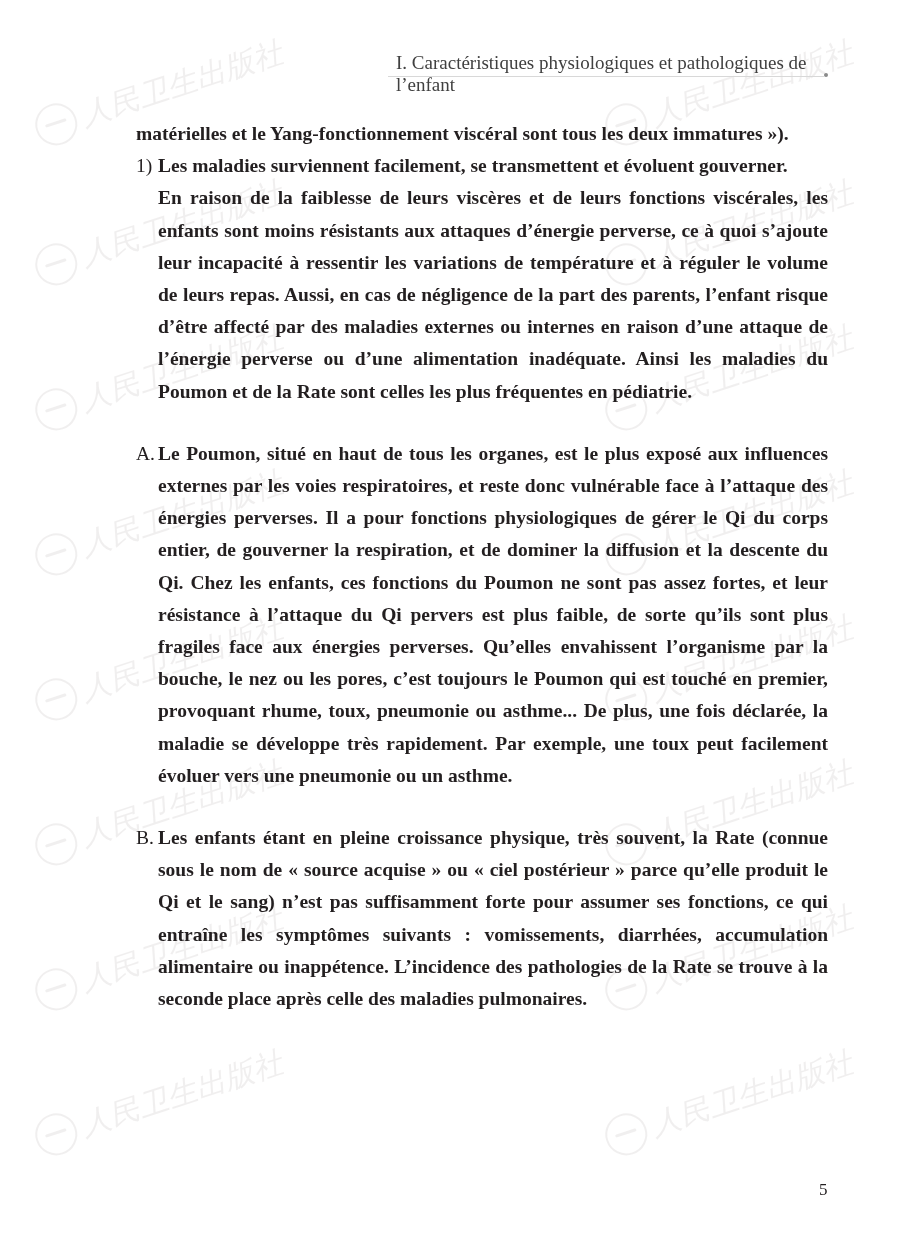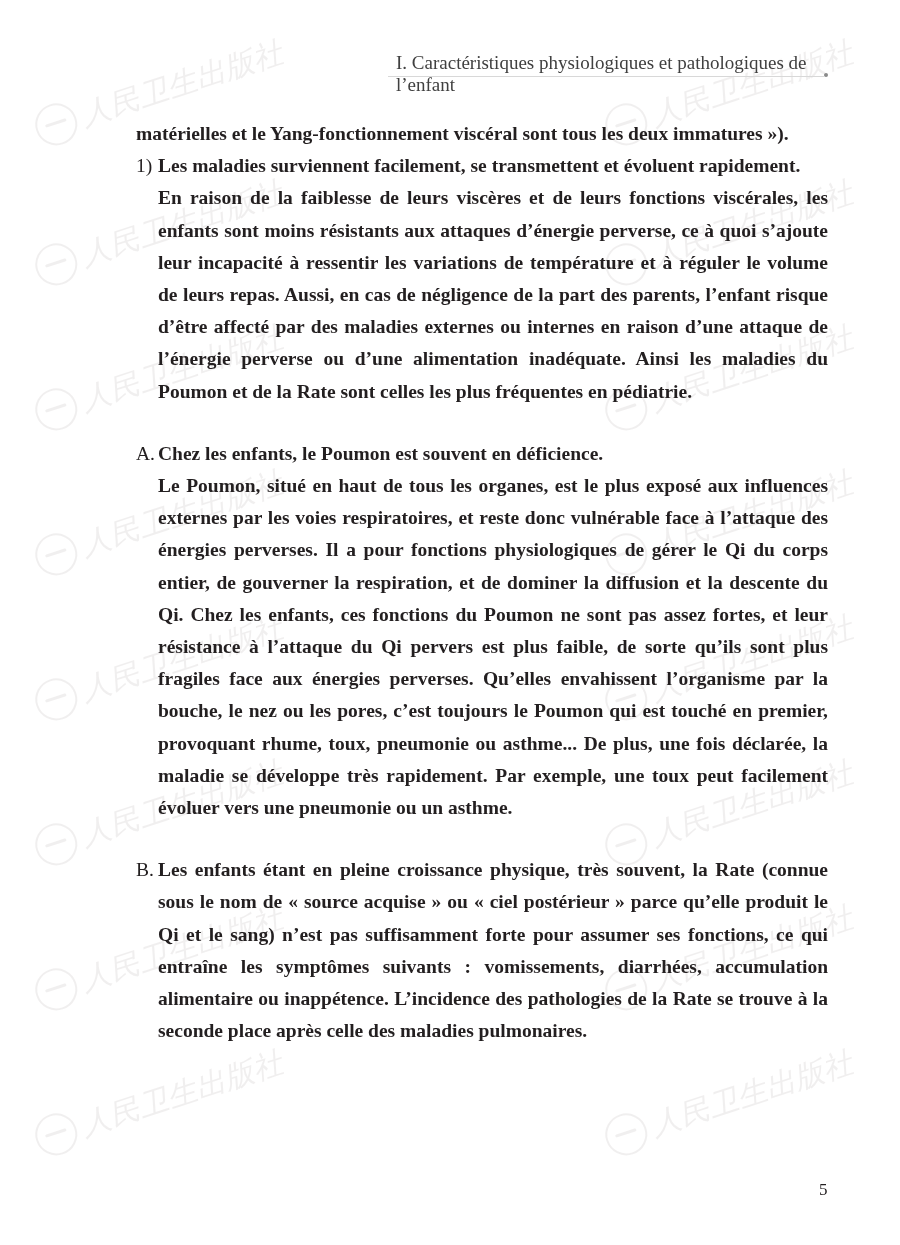--- a/index.html
+++ b/index.html
@@ -120,31 +120,30 @@
 <div class="header-rule"></div>
 <div class="header-dot"></div>
 
 <div class="content">
   <p>matérielles et le Yang-fonctionnement viscéral sont tous les deux immatures »).</p>
 
 
   <div class="list-item">
     <span class="list-marker">1)</span>
     <div class="list-text">
-      <p>Les maladies surviennent facilement, se transmettent et évoluent rapidement.</p>
+      <p>Les maladies surviennent facilement, se transmettent et évoluent gouverner.</p>
       <p>En raison de la faiblesse de leurs viscères et de leurs fonctions viscérales, les enfants sont moins résistants aux attaques d’énergie perverse, ce à quoi s’ajoute leur incapacité à ressentir les variations de température et à réguler le volume de leurs repas. Aussi, en cas de négligence de la part des parents, l’enfant risque d’être affecté par des maladies externes ou internes en raison d’une attaque de l’énergie perverse ou d’une alimentation inadéquate. Ainsi les maladies du Poumon et de la Rate sont celles les plus fréquentes en pédiatrie.</p>
     </div>
   </div>
 
   <div class="gap"></div>
 
   <div class="list-item">
     <span class="list-marker">A.</span>
     <div class="list-text">
-      <p>Chez les enfants, le Poumon est souvent en déficience.</p>
       <p>Le Poumon, situé en haut de tous les organes, est le plus exposé aux influences externes par les voies respiratoires, et reste donc vulnérable face à l’attaque des énergies perverses. Il a pour fonctions physiologiques de gérer le Qi du corps entier, de gouverner la respiration, et de dominer la diffusion et la descente du Qi. Chez les enfants, ces fonctions du Poumon ne sont pas assez fortes, et leur résistance à l’attaque du Qi pervers est plus faible, de sorte qu’ils sont plus fragiles face aux énergies perverses. Qu’elles envahissent l’organisme par la bouche, le nez ou les pores, c’est toujours le Poumon qui est touché en premier, provoquant rhume, toux, pneumonie ou asthme... De plus, une fois déclarée, la maladie se développe très rapidement. Par exemple, une toux peut facilement évoluer vers une pneumonie ou un asthme.</p>
     </div>
   </div>
 
   <div class="gap"></div>
 
   <div class="list-item">
     <span class="list-marker">B.</span>
     <div class="list-text">
       <p>Les enfants étant en pleine croissance physique, très souvent, la Rate (connue sous le nom de « source acquise » ou « ciel postérieur » parce qu’elle produit le Qi et le sang) n’est pas suffisamment forte pour assumer ses fonctions, ce qui entraîne les symptômes suivants : vomissements, diarrhées, accumulation alimentaire ou inappétence. L’incidence des pathologies de la Rate se trouve à la seconde place après celle des maladies pulmonaires.</p>

